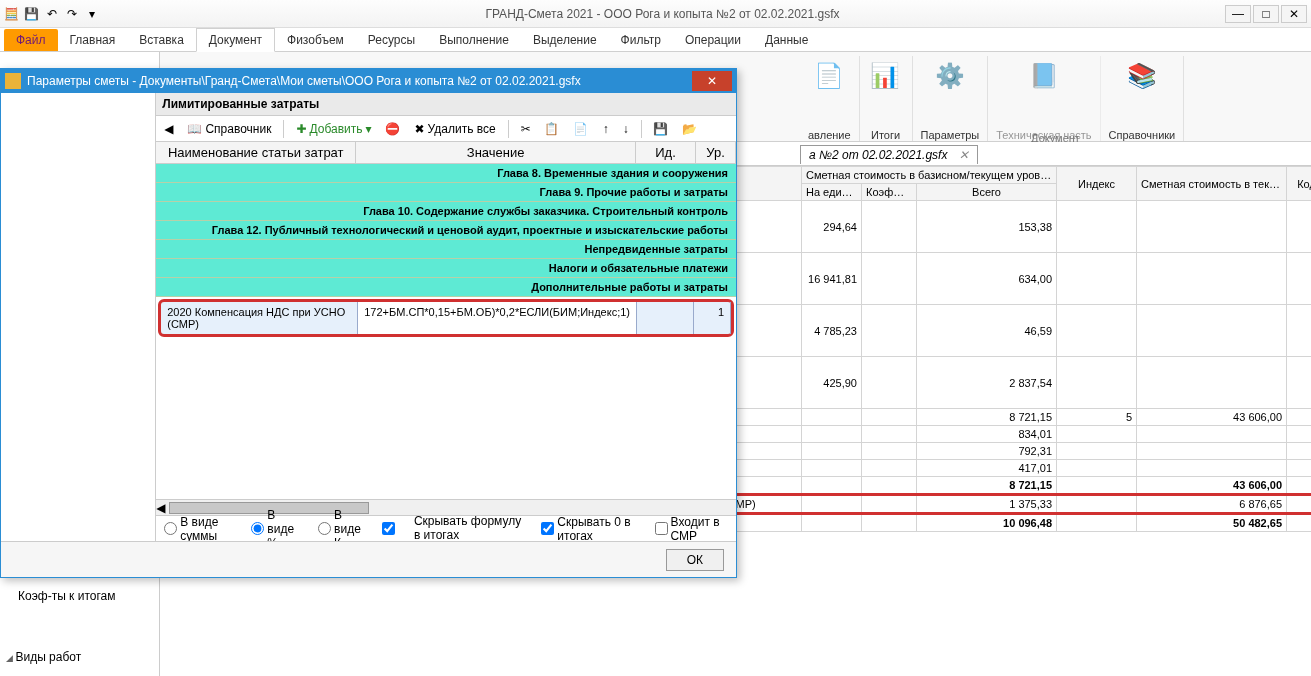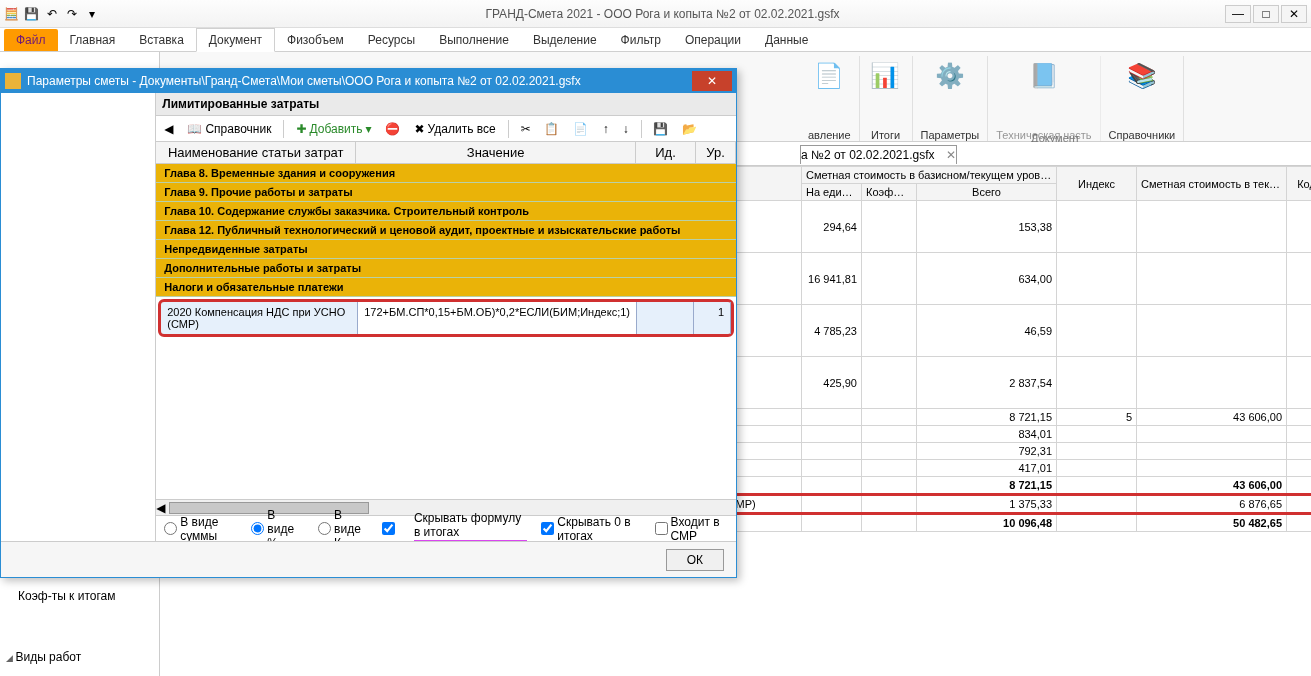--- a/index.html
+++ b/index.html
@@ -29,21 +29,21 @@
 
 .lefttree { position:absolute; top:52px; left:0; width:160px; bottom:0; background:#fff; border-right:1px solid #ccc; padding:4px 0; overflow:hidden;}
 .lefttree .node { padding:2px 6px 2px 18px; cursor:pointer; white-space:nowrap;margin-top:43px;}
 .lefttree .node.h { padding-left:6px; font-weight:normal;}
 .lefttree .node.h:before { content:"◢ "; font-size:9px; color:#666;}
 .lefttree .node.sel { background:#e5f1fb; }
 
 
 .maingrid { position:absolute; top:142px; left:160px; right:0; bottom:0; background:#fff;}
 .tabstrip { height:24px; border-bottom:1px solid #ccc; padding-left:640px; display:flex; align-items:center; font-size:11px;}
-.tabstrip .doc-tab { border:1px solid #999; border-bottom:none; padding:2px 0; background:#fff; position:relative; top:1px;}
+.tabstrip .doc-tab { border:1px solid #999; border-bottom:none; padding:2px 8px; background:#fff; position:relative; top:1px;font-style:italic;}
 .tabstrip .doc-tab .x { margin-left:8px; color:#888; }
 
 
 table.sheet { border-collapse:collapse; width:100%; table-layout:fixed;}
 table.sheet th, table.sheet td { border:1px solid #d4d4d4; padding:2px 4px; font-size:11px; overflow:hidden; white-space:nowrap; text-overflow:ellipsis; }
 table.sheet th { background:#f4f4f4; font-weight:normal; text-align:center; }
 table.sheet td.num { text-align:right; }
 table.sheet tr.hilite td { border-top:3px solid #d03030; border-bottom:3px solid #d03030; }
 table.sheet tr.hilite td:first-child { border-left:3px solid #d03030; }
 table.sheet tr.hilite td:last-child { border-right:3px solid #d03030; }
@@ -57,29 +57,29 @@
 .dialog .dtitle .close { width:40px; height:20px; background:#c7412b; color:#fff; display:flex; align-items:center; justify-content:center; }
 .dialog .dbody { position:absolute; top:24px; left:0; right:0; bottom:36px; display:flex;}
 .dialog .dside { width:176px; border-right:1px solid #ccc; background:#fff;}
 .dialog .dmain { flex:1; display:flex; flex-direction:column;}
 .dialog .sectiontitle { background:#eaeaea; padding:4px 6px; font-weight:bold; border-bottom:1px solid #ccc;}
 .dialog .toolbar { height:26px; border-bottom:1px solid #ccc; display:flex; align-items:center; padding:0 4px; gap:6px;}
 .dialog .toolbar .btn { display:inline-flex; align-items:center; gap:3px; padding:1px 4px; cursor:pointer;}
 .dialog .toolbar .sep { width:1px; height:18px; background:#ccc; margin:0 2px;}
 .dialog .gridhdr { display:flex; border-bottom:1px solid #ccc; background:#f4f4f4;}
 .dialog .gridhdr div { border-right:1px solid #ccc; padding:3px 4px; text-align:center; font-size:13px;}
-.dialog .chapters { background:#eab308; }
+.dialog .chapters { background:#5eead4;text-align:right; }
 .dialog .chapters .row { padding:3px 8px; border-bottom:1px solid #b8d0a8; font-weight:bold; font-size:11px;}
 .dialog .formularow { display:flex; border:3px solid #d03030; border-radius:6px; margin:2px; background:#e6f0fb;}
 .dialog .formularow div { padding:4px 6px; font-size:11px; border-right:1px solid #9ac; }
 .dialog .scrollbar { height:16px; background:#f0f0f0; border-top:1px solid #ccc; display:flex; align-items:center;}
 .dialog .scrollbar .thumb { width:200px; height:12px; background:#c8c8c8; border:1px solid #999; margin-left:4px;}
 .dialog .opts { height:26px; border-top:1px solid #ccc; display:flex; align-items:center; gap:14px; padding:12px 8px; font-size:11px;}
 .dialog .opts label { display:inline-flex; align-items:center; gap:3px;}
-.dialog .opts .underline { border-bottom:6px solid #d946ef; padding-bottom:1px;margin-left:16px;}
+.dialog .opts .underline { border-bottom:1px solid #d946ef; padding-bottom:1px;margin-left:16px;}
 .dialog .dfoot { position:absolute; bottom:0; left:0; right:0; height:36px; border-top:1px solid #ccc; display:flex; align-items:center; justify-content:flex-end; padding:0 12px; background:#f6f6f6;}
 .dialog .dfoot button { padding:3px 20px; border:1px solid #999; background:#f0f0f0;}
 </style>
 </head>
 <body>
 
 <div class="titlebar">
   <div class="qat">
     <span>🧮</span>
     <span>💾</span>
@@ -324,22 +324,22 @@
         <div style="flex:1">Значение</div>
         <div style="width:60px">Ид.</div>
         <div style="width:40px">Ур.</div>
       </div>
       <div class="chapters" id="chapters">
           <div class="row">Глава 8. Временные здания и сооружения</div>
           <div class="row">Глава 9. Прочие работы и затраты</div>
           <div class="row">Глава 10. Содержание службы заказчика. Строительный контроль</div>
           <div class="row">Глава 12. Публичный технологический и ценовой аудит, проектные и изыскательские работы</div>
           <div class="row">Непредвиденные затраты</div>
+          <div class="row">Налоги и обязательные платежи</div>
           <div class="row">Дополнительные работы и затраты</div>
-          <div class="row">Налоги и обязательные платежи</div>
         </div>
       <div class="formularow">
         <div style="width:197px">2020 Компенсация НДС при УСНО (СМР)</div>
         <div style="flex:1;background:#fff">172+БМ.СП*0,15+БМ.ОБ)*0,2*ЕСЛИ(БИМ;Индекс;1)</div>
         <div style="width:57px"></div>
         <div style="width:37px;text-align:right">1</div>
       </div>
       <div style="flex:1"></div>
       <div class="scrollbar">
         <span>◀</span>

